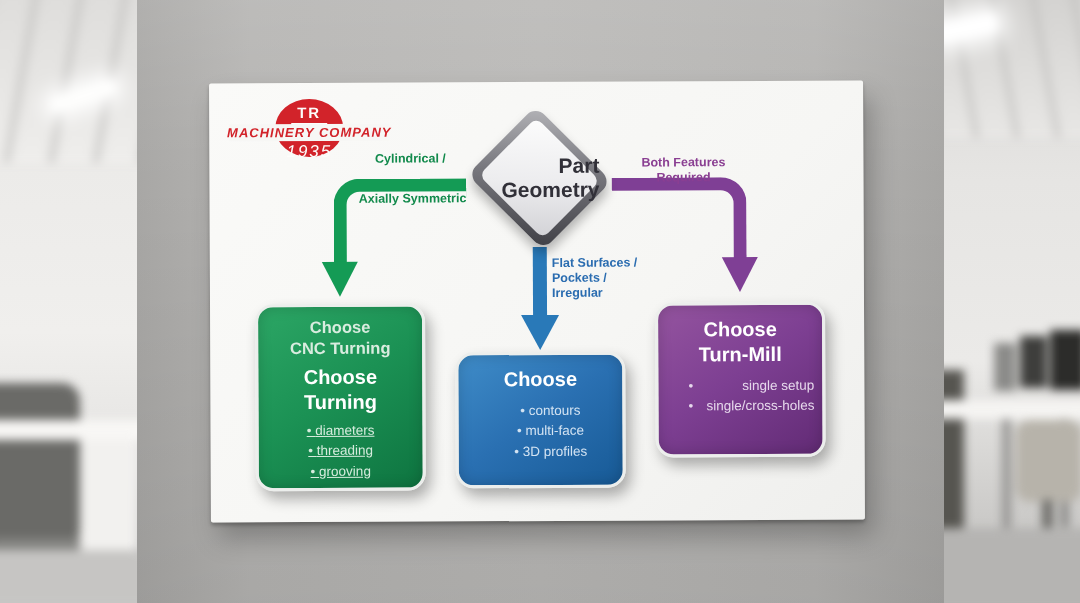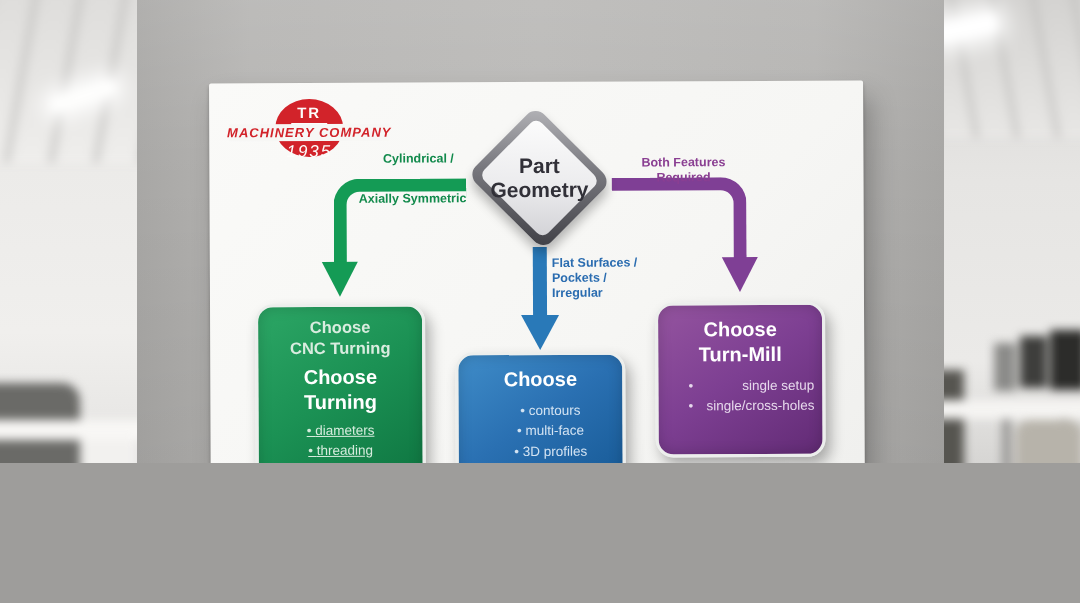--- a/index.html
+++ b/index.html
@@ -1,17 +1,17 @@
 <!DOCTYPE html>
 <html><head>
 <meta charset="utf-8">
 <style>
   html,body{margin:0;padding:0;background:#9e9d9b;}
   *{box-sizing:border-box;}
-  .scene{position:relative;width:1080px;height:463px;overflow:hidden;
+  .scene{position:relative;width:1080px;height:603px;overflow:hidden;
          font-family:"Liberation Sans",sans-serif;background:#b3b2b0;}
 
   
   .office{position:absolute;top:0;height:603px;overflow:hidden;}
   .office-left{left:0;width:137px;background:linear-gradient(180deg,#e0dfdd 0%,#ecebe9 28%,#f0efed 55%,#e4e3e1 78%,#c9c8c6 100%);}
   .office-right{left:944px;width:136px;background:linear-gradient(180deg,#d9d8d6 0%,#e6e5e3 30%,#ebeae8 60%,#d0cfcd 82%,#bbbab8 100%);}
   .blurwrap{position:absolute;left:-12px;top:-12px;right:-12px;bottom:-12px;filter:blur(5px);}
   .shape{position:absolute;}
   .ceilL{left:0;top:0;width:170px;height:175px;
     background:repeating-linear-gradient(100deg,rgba(195,194,192,.55) 0 9px,rgba(240,239,237,0) 9px 44px),linear-gradient(180deg,#dddcda,#efeeec);}
@@ -67,36 +67,36 @@
   .conn-milling{left:323px;top:165px;width:14px;height:72px;background:#2979b8;}
   .conn-turnmill{left:402px;top:96px;width:135px;height:82px;
     border-top:13px solid #7f3f95;border-right:13px solid #7f3f95;border-top-right-radius:26px;}
   .ahead{position:absolute;width:0;height:0;border-left:18px solid transparent;border-right:18px solid transparent;}
   .ahead-turning{left:112px;top:179px;border-top:35px solid #149b55;}
   .ahead-milling{left:311px;top:233px;border-left-width:19px;border-right-width:19px;border-top:35px solid #2979b8;}
   .ahead-turnmill{left:512px;top:176px;border-top:35px solid #7f3f95;}
 
   
   .cond{position:absolute;font-weight:700;font-size:12.5px;line-height:1.2;}
-  .cond-turning-above{left:152px;top:69px;width:114px;text-align:center;color:#128a4c;}
+  .cond-turning-above{left:144px;top:69px;width:114px;text-align:center;color:#128a4c;}
   .cond-turning-below{left:144px;top:109px;width:118px;text-align:center;color:#128a4c;}
   .cond-milling{left:342px;top:174px;width:110px;text-align:left;color:#2a6cb0;}
   .cond-milling span{display:block;}
   .cond-turnmill{left:404px;top:74px;width:140px;text-align:center;color:#8a3f92;}
 
   
   .diamond{position:absolute;left:280px;top:46px;width:100px;height:100px;
     transform:rotate(45deg) scale(1.07,0.97);border-radius:12px;
     background:linear-gradient(135deg,#b4b4b8 0%,#77777d 45%,#3e3e44 100%);
     box-shadow:5px 5px 10px rgba(0,0,0,.28);}
   .diamond-inner{position:absolute;left:8px;top:8px;right:8px;bottom:8px;border-radius:8px;
     background:linear-gradient(135deg,#fcfcfc 0%,#ececee 55%,#d2d2d6 100%);}
   .diamond-label{position:absolute;left:270px;top:72px;width:120px;text-align:center;
     font-size:21px;font-weight:700;line-height:1.12;color:#313038;}
-  .diamond-label span{display:block;}
+  .diamond-label span{display:block;text-align:right;}
 
   
   .obox{position:absolute;border-radius:18px;border:3px solid #eceeec;color:#fff;text-align:center;
     box-shadow:5px 8px 14px rgba(0,0,0,.30), inset 0 0 14px rgba(0,0,0,.18);}
   .box-turning{left:45px;top:221px;width:170px;height:187px;padding-top:10px;
     background:linear-gradient(145deg,#2ca665 0%,#1b9154 48%,#0e7440 100%);}
   .box-milling{left:245px;top:270px;width:170px;height:136px;padding-top:12px;
     background:linear-gradient(145deg,#3f8cc8 0%,#2a70b2 48%,#175a96 100%);}
   .box-turnmill{left:445px;top:221px;width:170px;height:155px;padding-top:12px;
     background:linear-gradient(145deg,#94549f 0%,#7d3f92 48%,#622b75 100%);}

